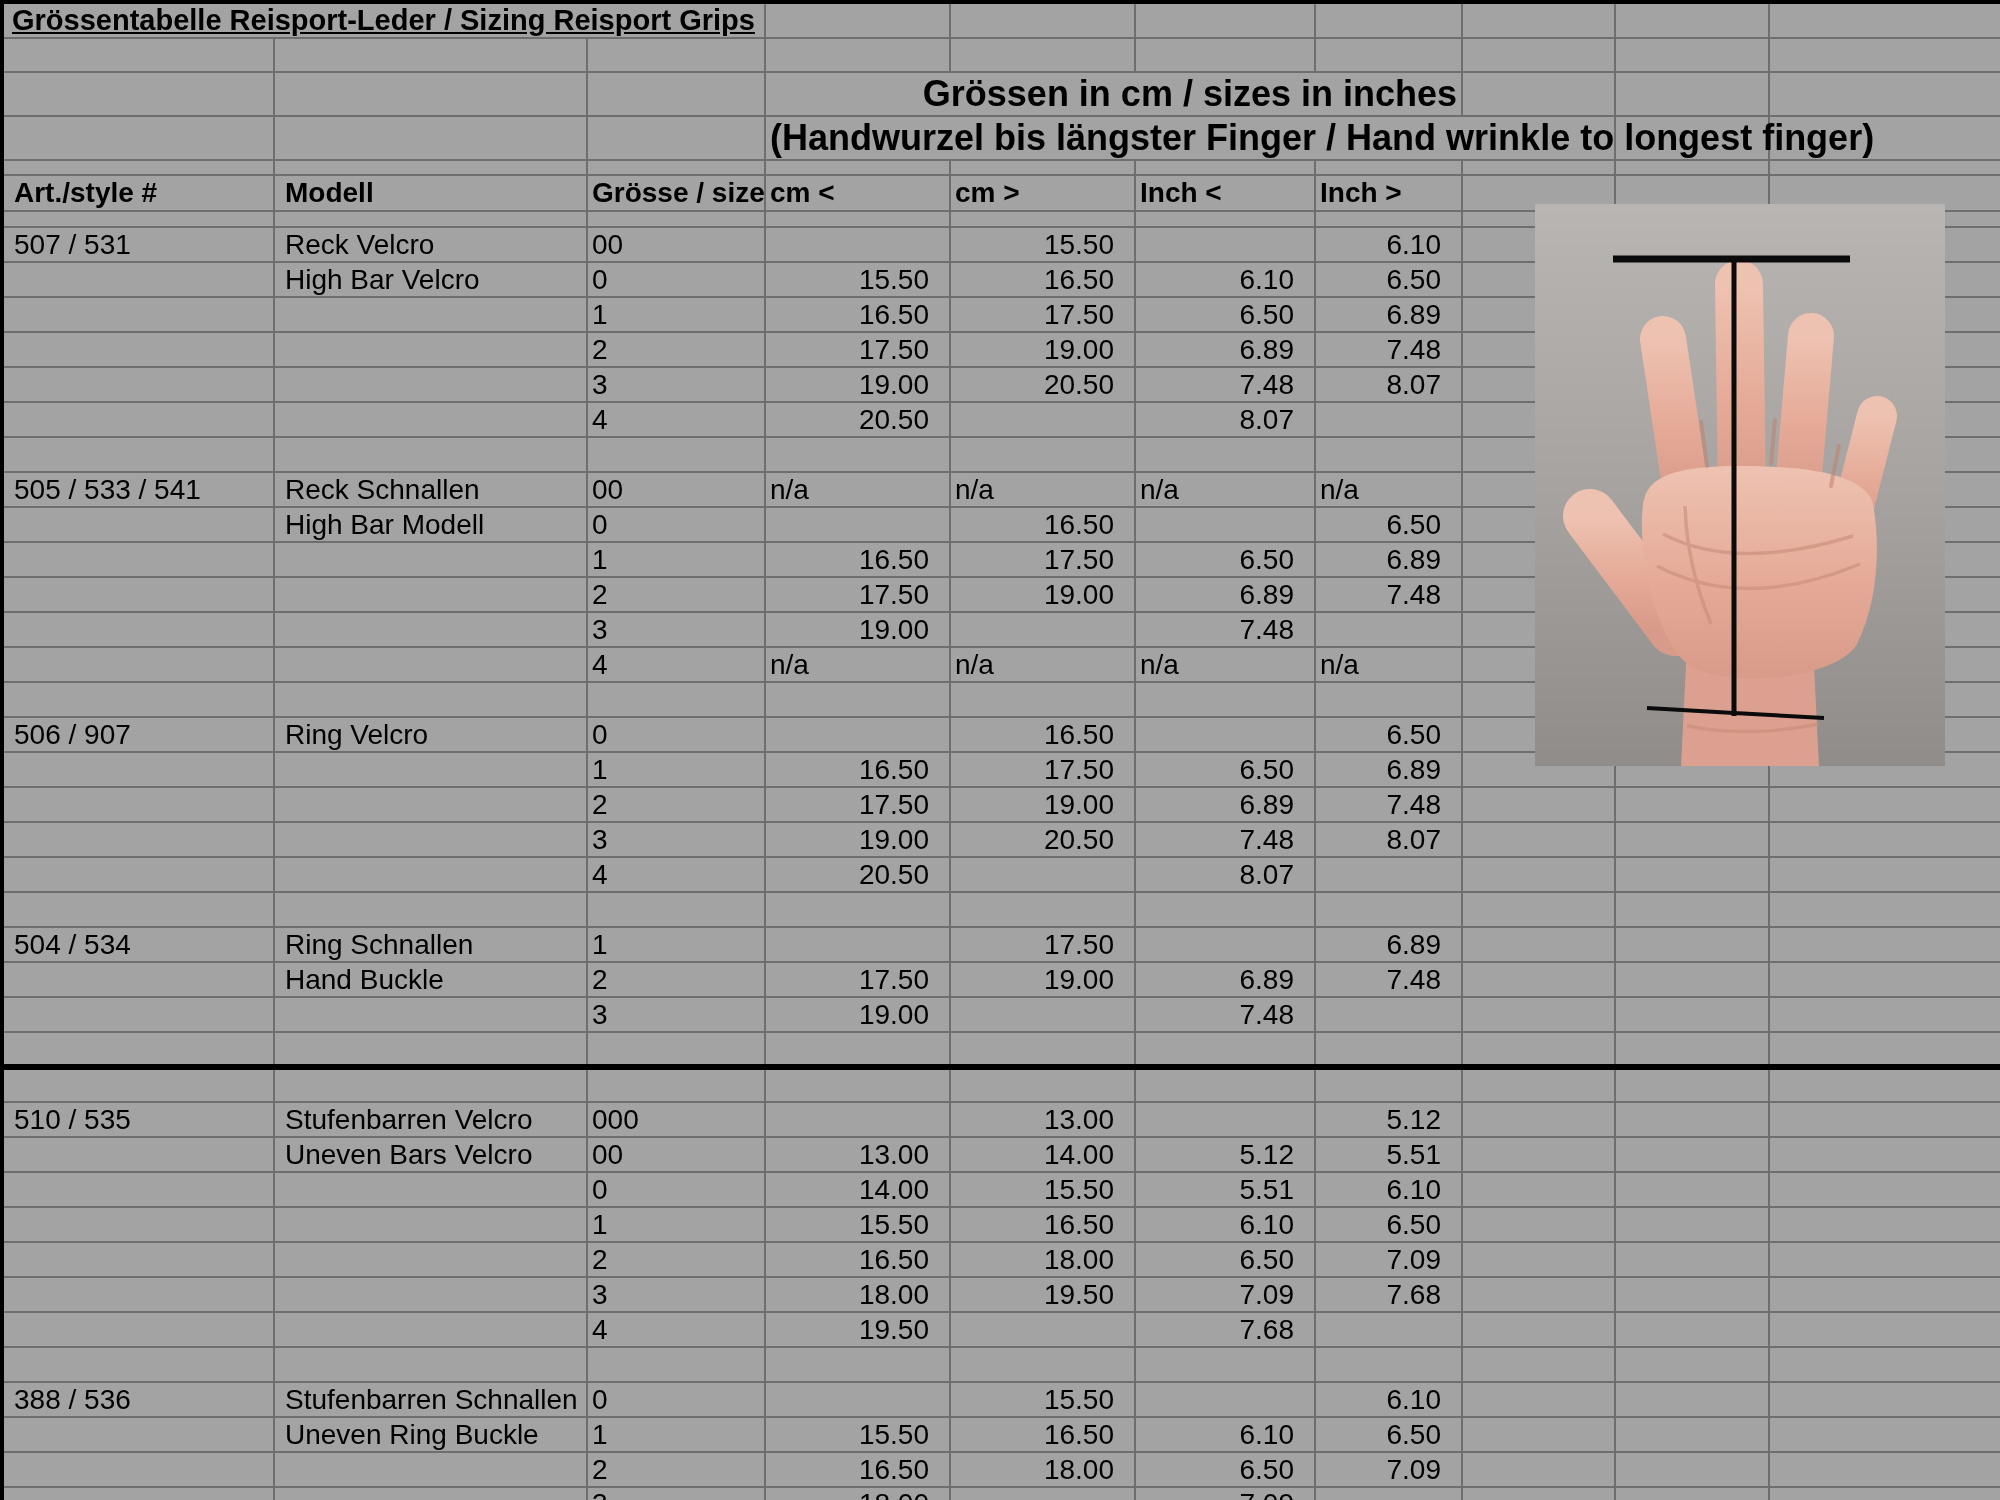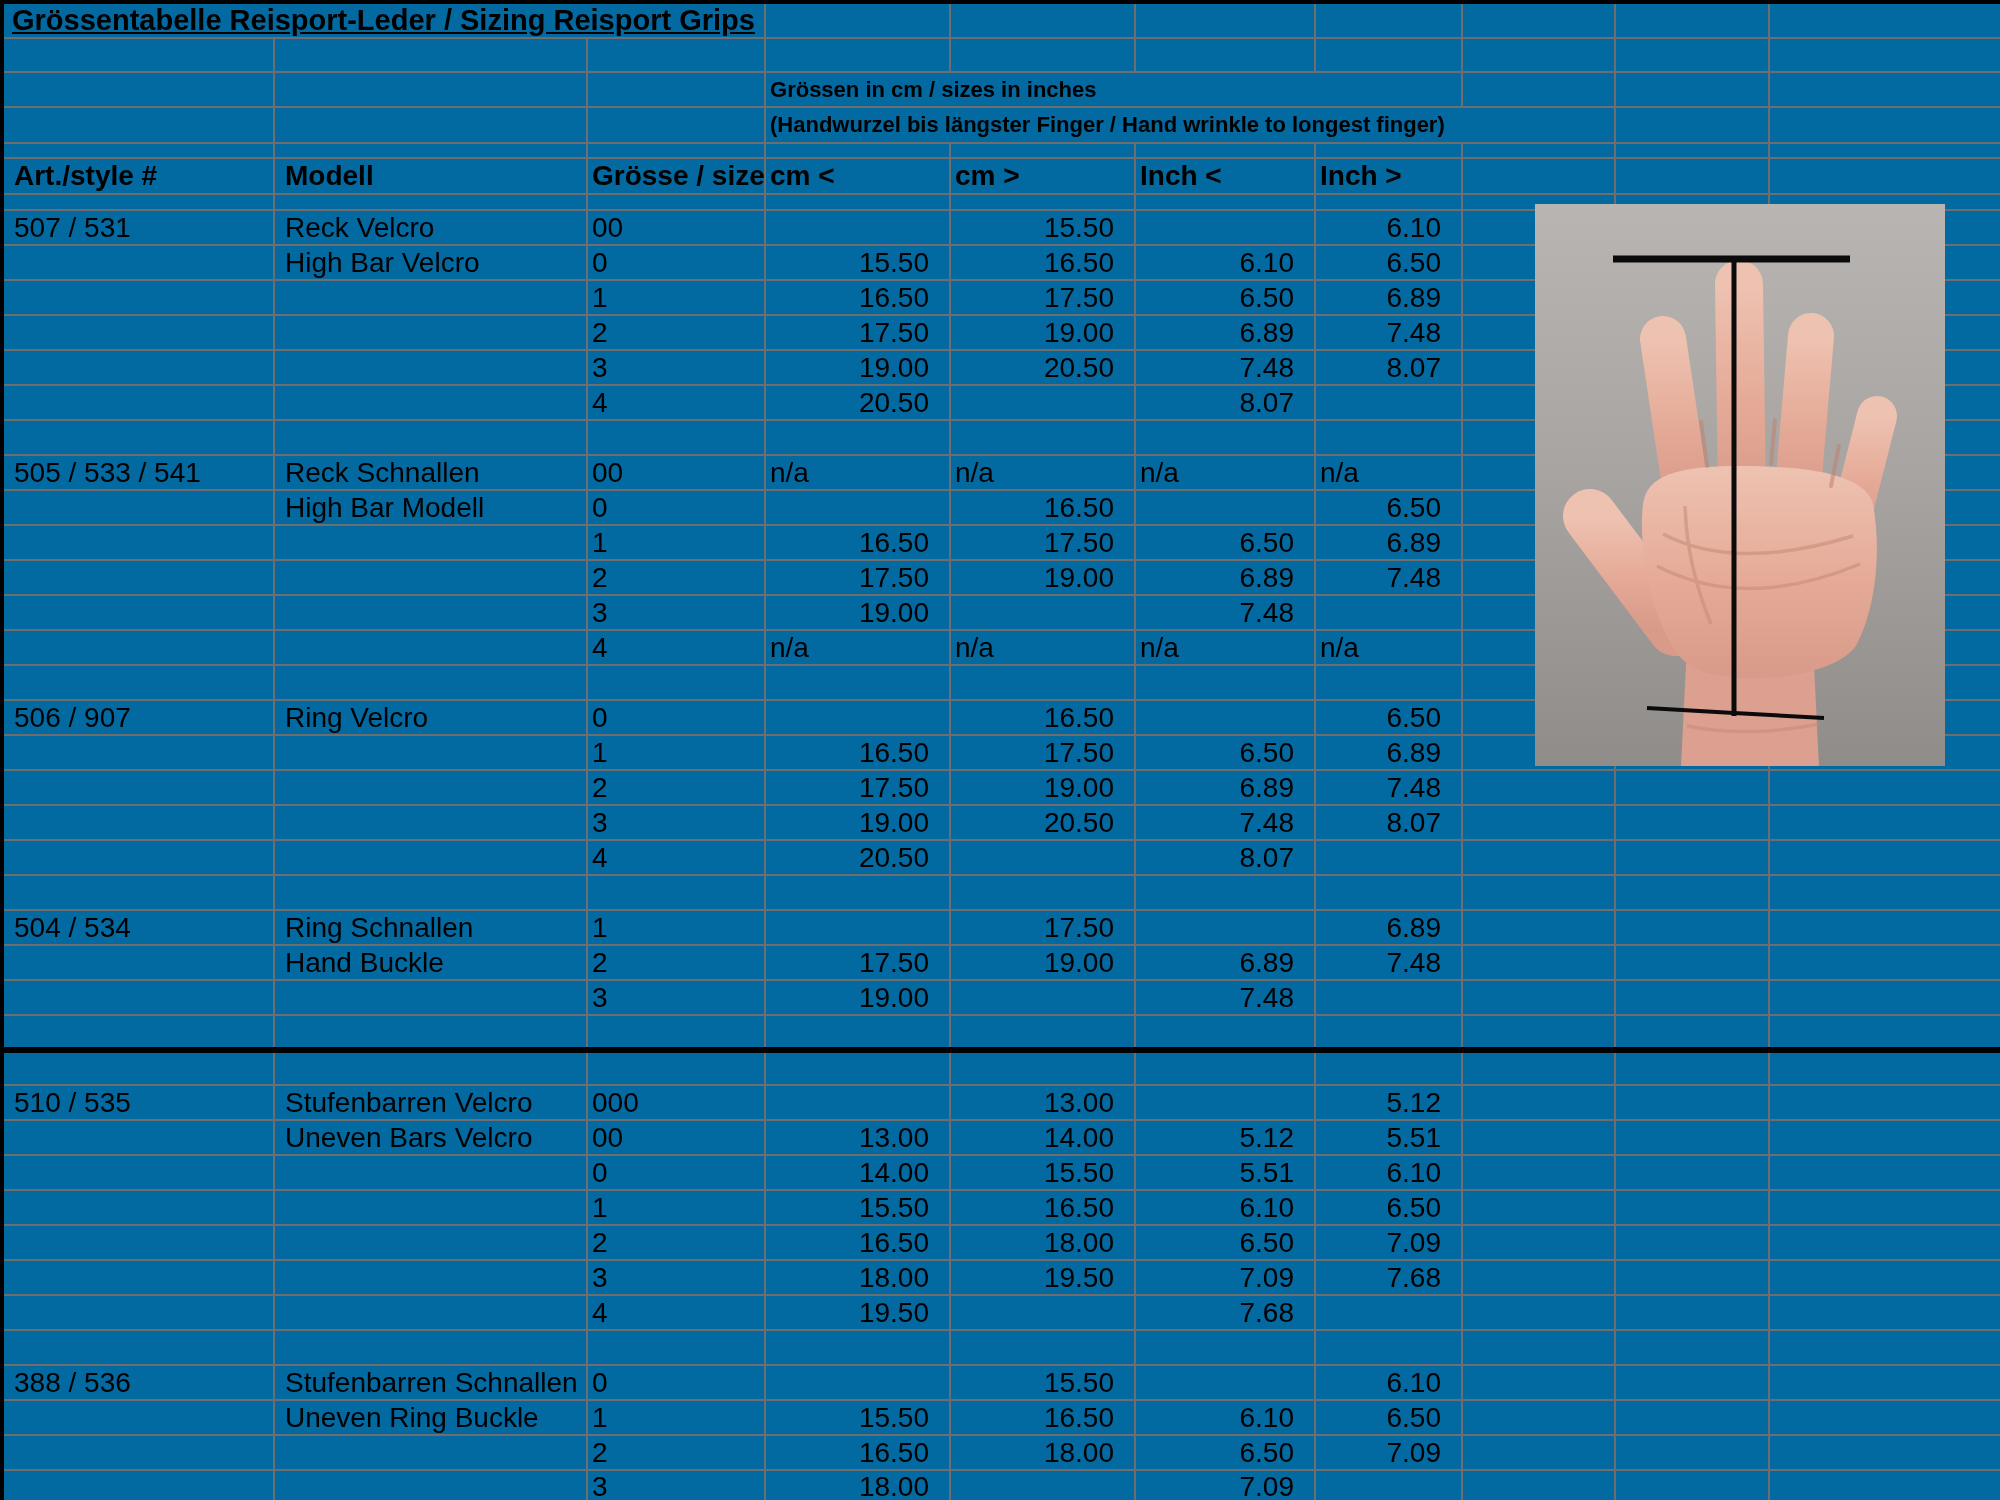--- a/index.html
+++ b/index.html
@@ -2,21 +2,21 @@
 <html><head>
 <meta charset="utf-8">
 <style>
   html, body { margin: 0; padding: 0; }
   body {
     width: 2000px; height: 1500px;
     background: #ffffff;
     font-family: "Liberation Sans", "DejaVu Sans", sans-serif;
     overflow: hidden;
   }
-  .sheet { position: relative; width: 2000px; height: 1500px; background: #0369a1; }
+  .sheet { position: relative; width: 2000px; height: 1500px; background: #a3a3a3; }
   table.grid {
     border-collapse: collapse;
     table-layout: fixed;
     width: 2000px;
     border: 4px solid #000;
   }
   td {
     border: 2px solid #6e6e6e;
     font-size: 28px;
     color: #000;
@@ -25,21 +25,21 @@
     vertical-align: middle;
   }
   td.left   { text-align: left;  padding-left: 10px; }
   td.center { }
   td.num    { text-align: right; padding-right: 20px; }
   td.hdr    { font-weight: bold; }
   td.title-cell {
     font-weight: bold; font-size: 29px;
     text-decoration: underline; padding-left: 8px;
   }
-  td.subtitle { font-weight: bold; text-align: left; font-size: 22px; overflow: visible; }
+  td.subtitle { font-weight: bold; text-align: right; font-size: 36px; overflow: visible; }
   tr.sep td { border-bottom: 6px solid #000; }
   .hand {
     position: absolute;
     left: 1535px; top: 204px;
     width: 410px; height: 562px;
   }
   .hand svg { display: block; width: 100%; height: 100%; }
 </style>
 </head>
 <body>

